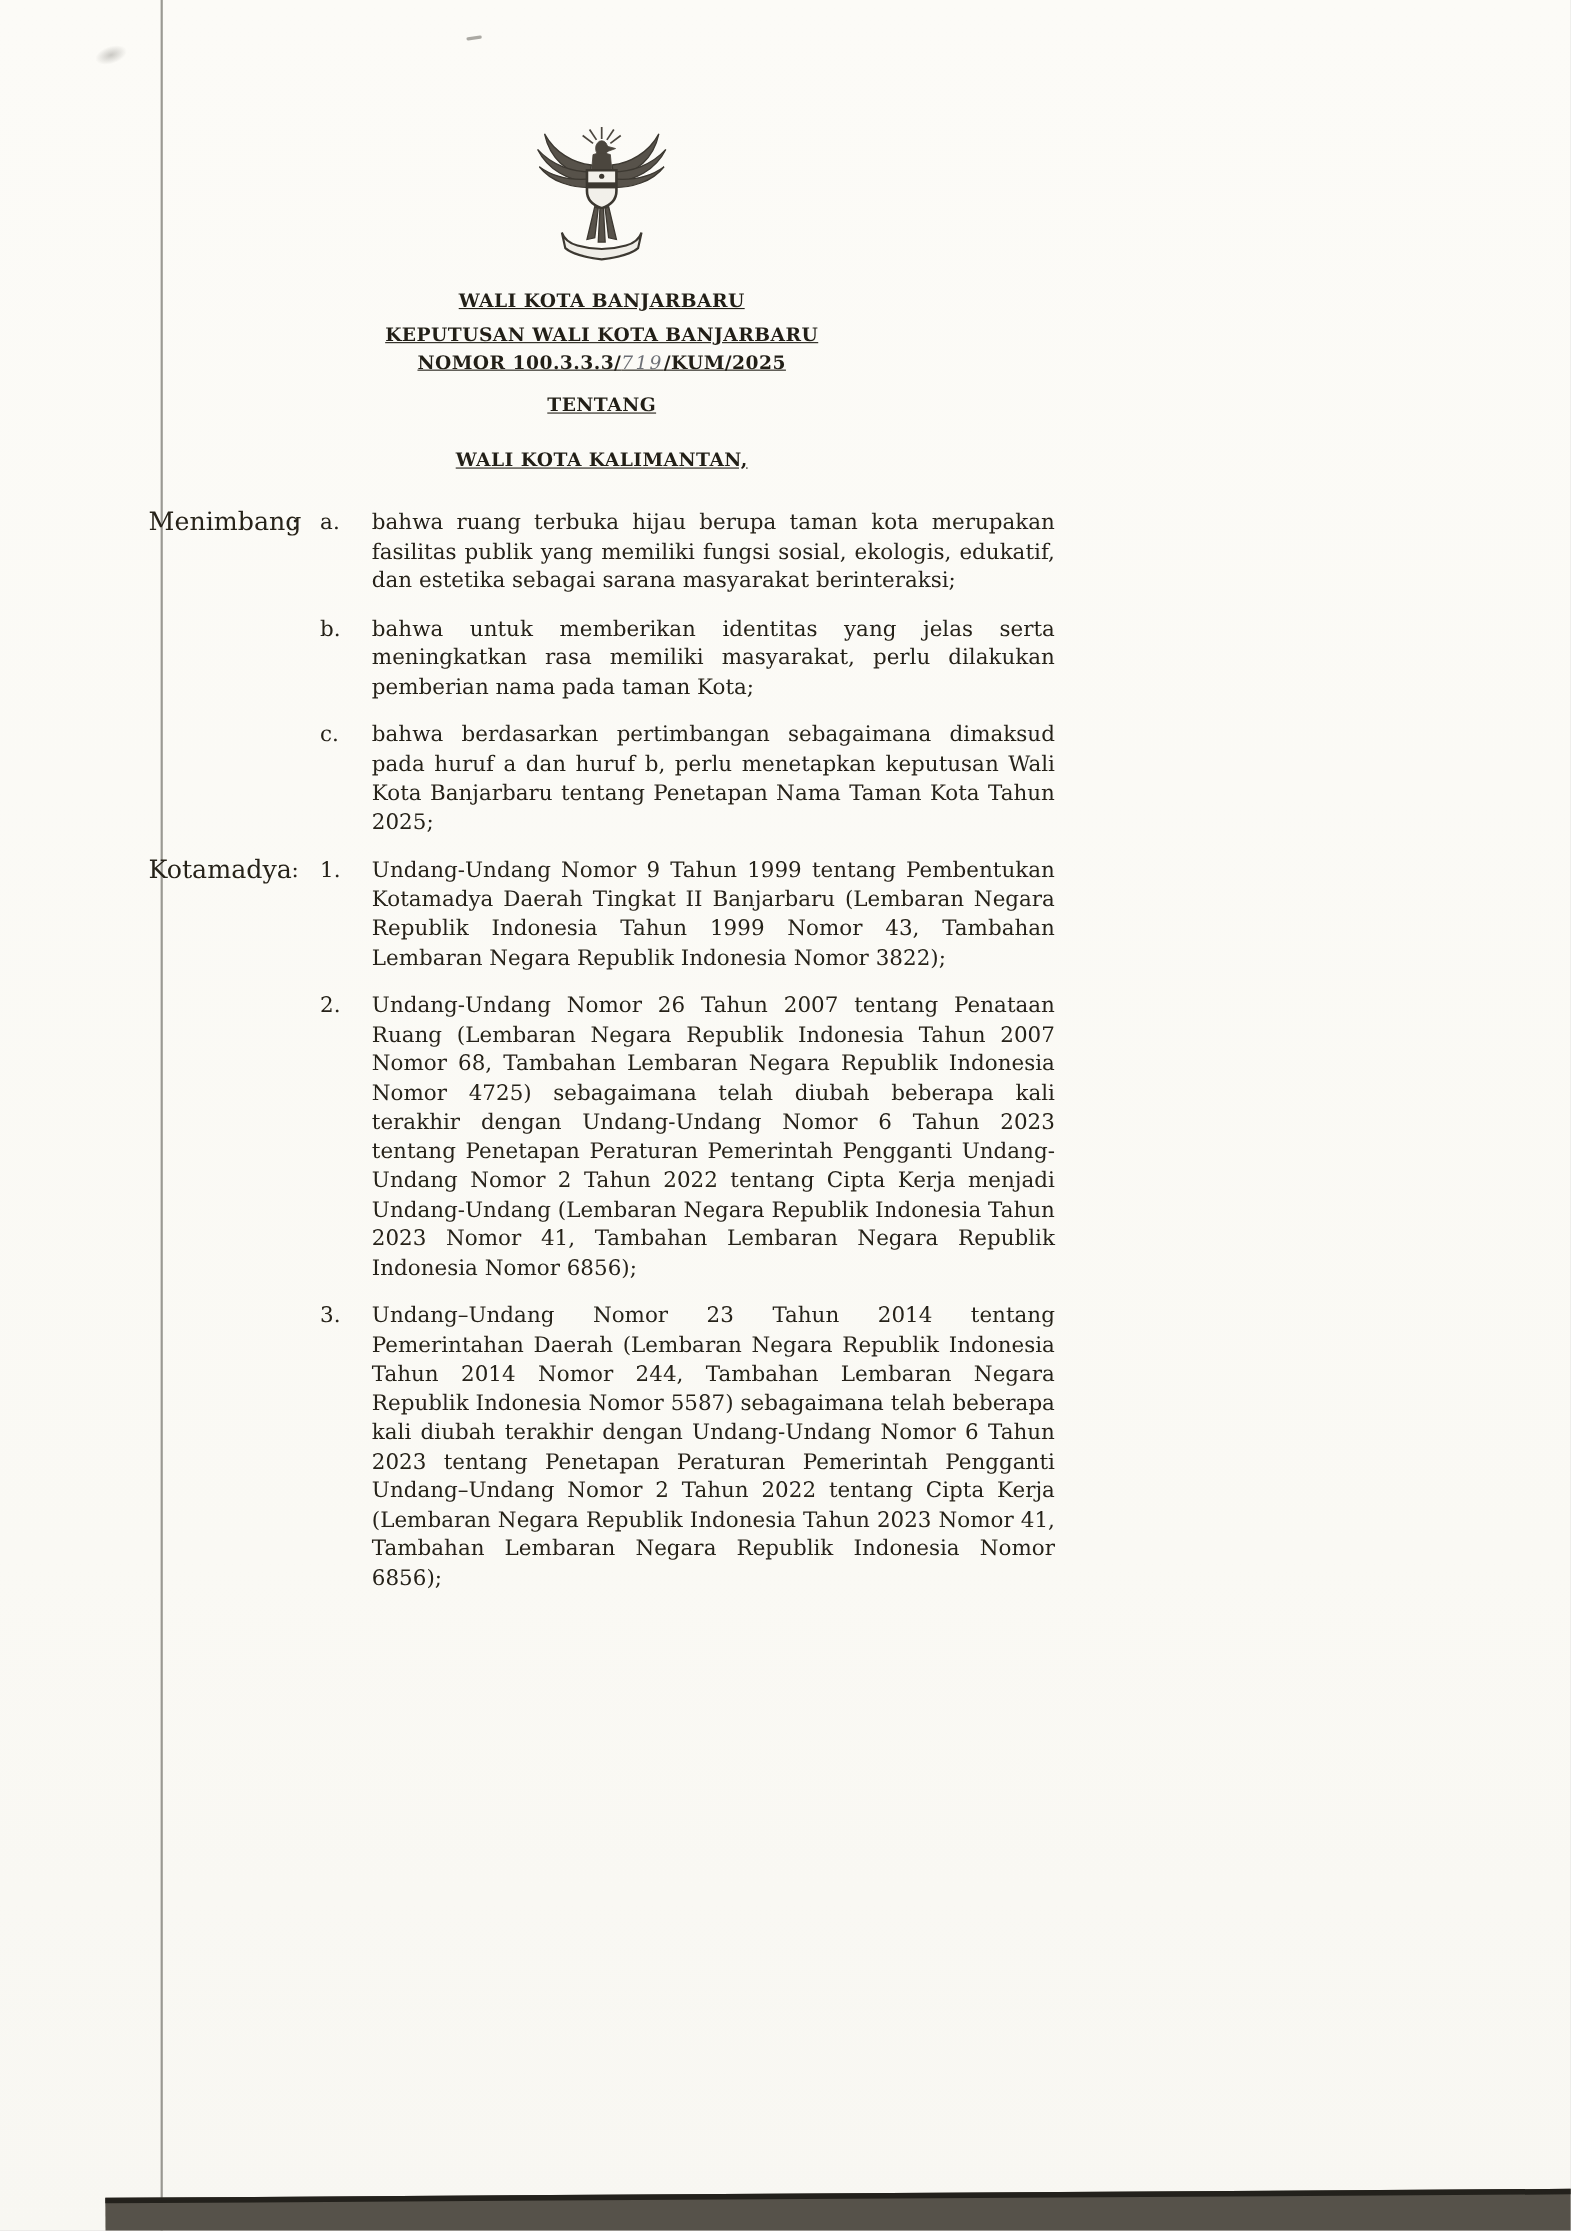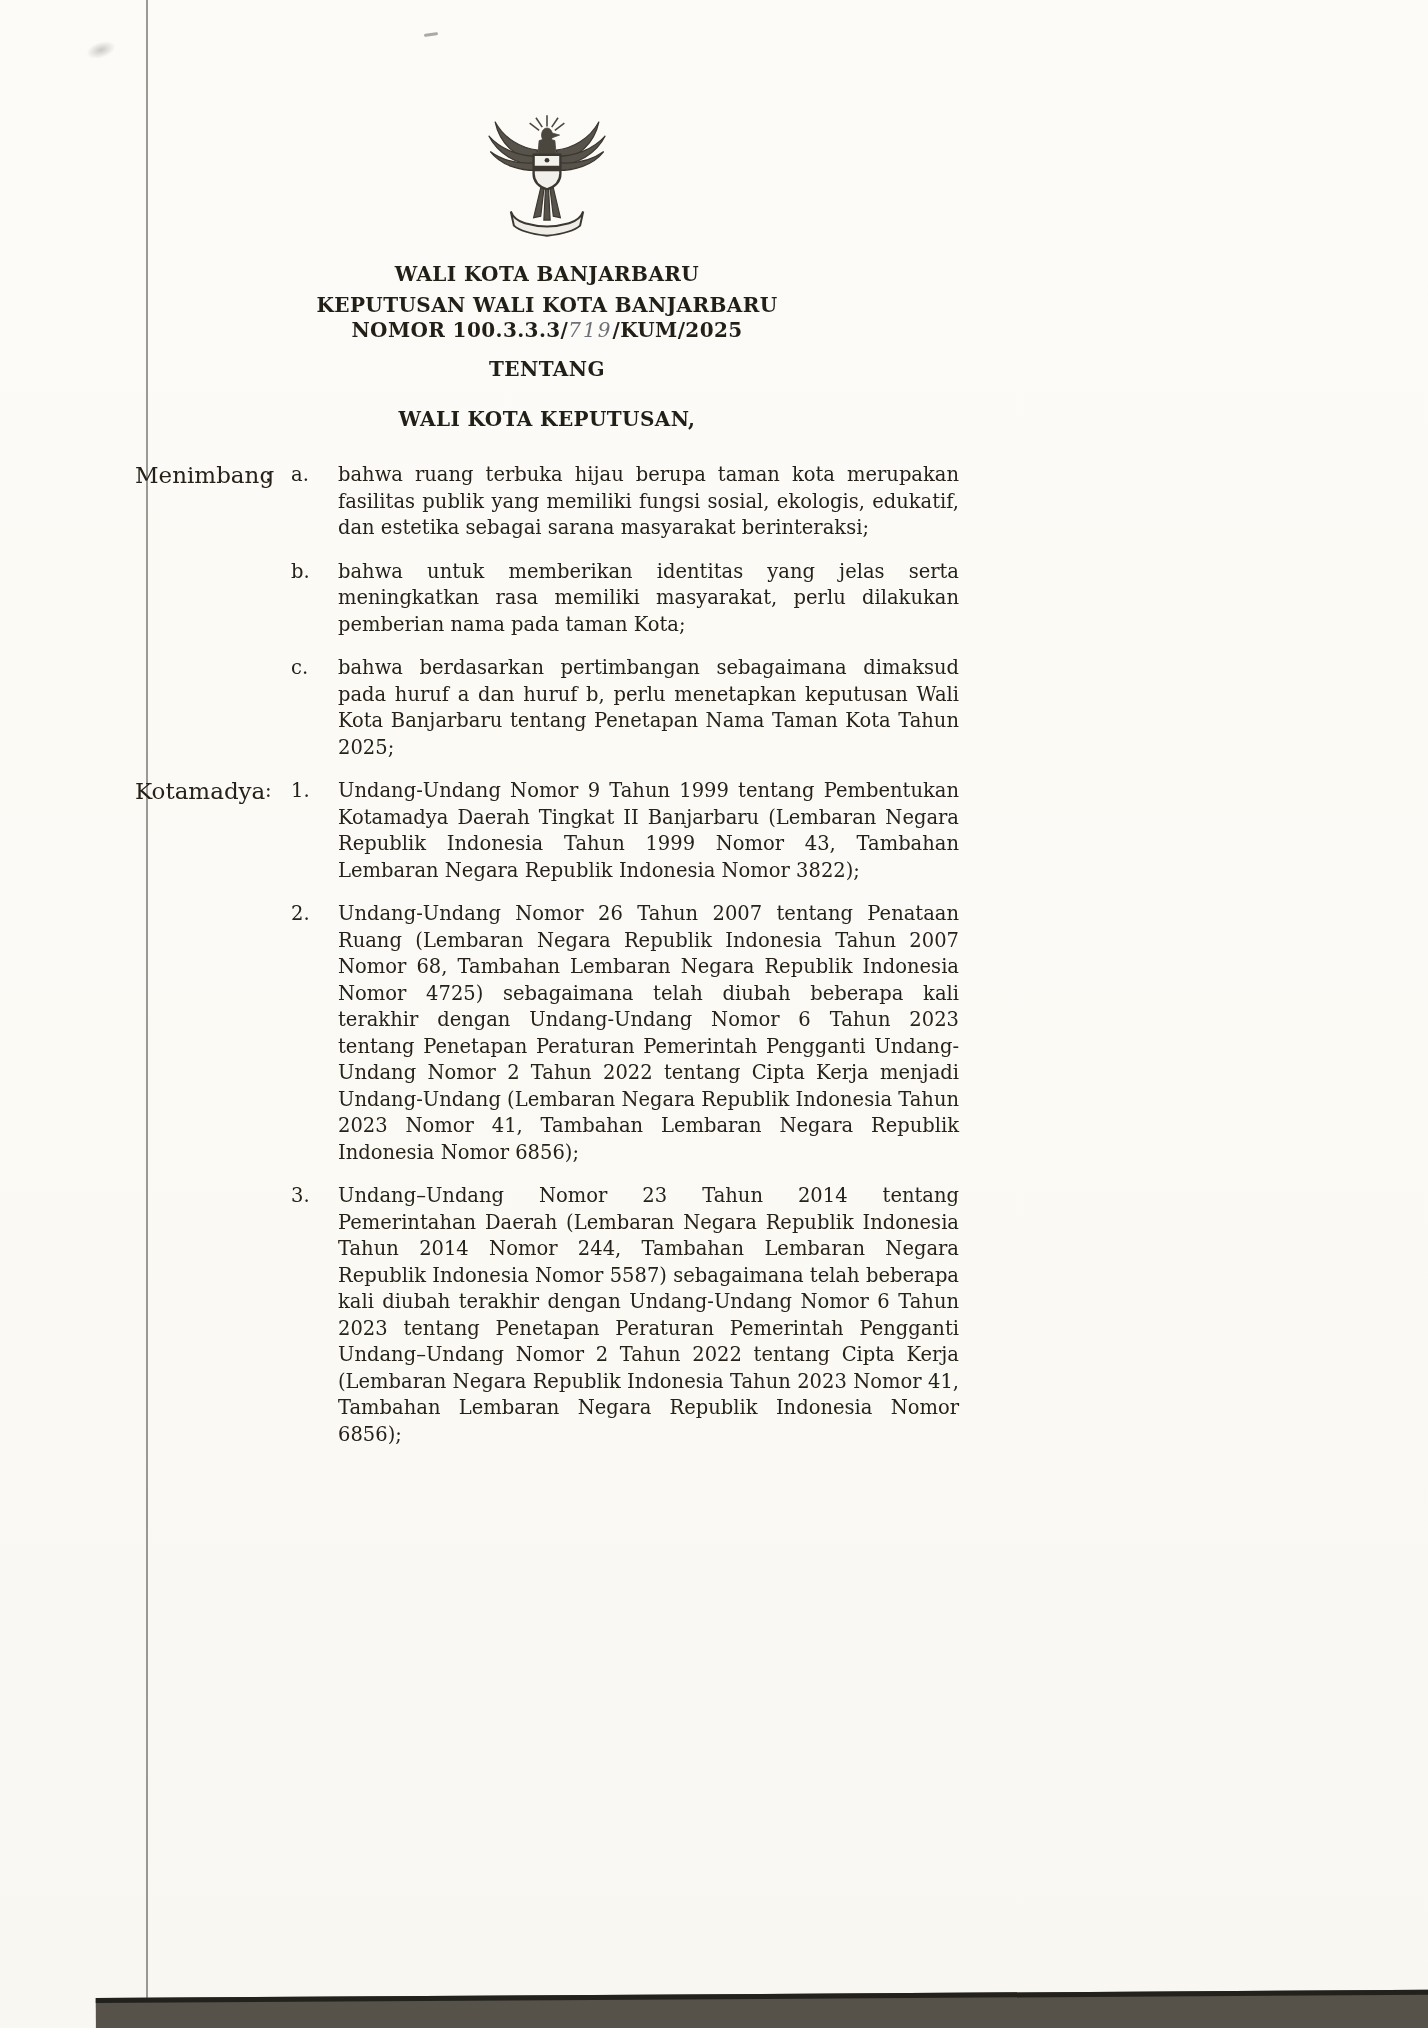--- a/index.html
+++ b/index.html
@@ -43,24 +43,25 @@
 
   .emblem-wrap {
     width:128px; height:140px;
     margin:106px auto 16px auto;
     display:flex; align-items:center; justify-content:center;
   }
 
   .hdr {
     text-align:center;
     font-weight:bold;
-    font-size:20px;
+    font-size:17px;
     line-height:25px;
     letter-spacing:0.4px;
     color:#221f17;
+    text-decoration:underline;
   }
   .hdr-authority { margin-bottom:0; }
   .hdr-decree { margin-top:6px; }
   .hdr-tentang { margin-top:14px; }
   .hdr-subject { margin-top:13px; }
   .hdr-salutation { margin-top:25px; }
 
   .handwritten {
     font-style:italic;
     color:#6d7076;
@@ -135,21 +136,21 @@
         <path d="M34 130 Q 38 141 52 145 Q 80 153 108 145 Q 122 141 126 130 L 122 148 Q 112 157 80 161 Q 48 157 38 148 Z" fill="#efede7" stroke="#3c3831" stroke-width="2.5"></path>
       </svg>
     </div>
 
     <div class="hdr hdr-authority">WALI KOTA BANJARBARU</div>
 
     <div class="hdr hdr-decree">KEPUTUSAN WALI KOTA BANJARBARU</div>
     <div class="hdr"><span>NOMOR 100.3.3.3/</span><span class="handwritten">719</span><span>/KUM/2025</span></div>
 
     <div class="hdr hdr-tentang">TENTANG</div>
-    <div class="hdr hdr-salutation">WALI KOTA KEPUTUSAN,</div>
+    <div class="hdr hdr-salutation">WALI KOTA KALIMANTAN,</div>
 
     <div class="body-block">
 
       <section>
         <div class="clause-row">
           <div class="col-label">Menimbang</div>
           <div class="col-colon">:</div>
           <div class="col-item">a.</div>
           <div class="col-text">bahwa ruang terbuka hijau berupa taman kota merupakan fasilitas publik yang memiliki fungsi sosial, ekologis, edukatif, dan estetika sebagai sarana masyarakat berinteraksi;</div>
         </div>

